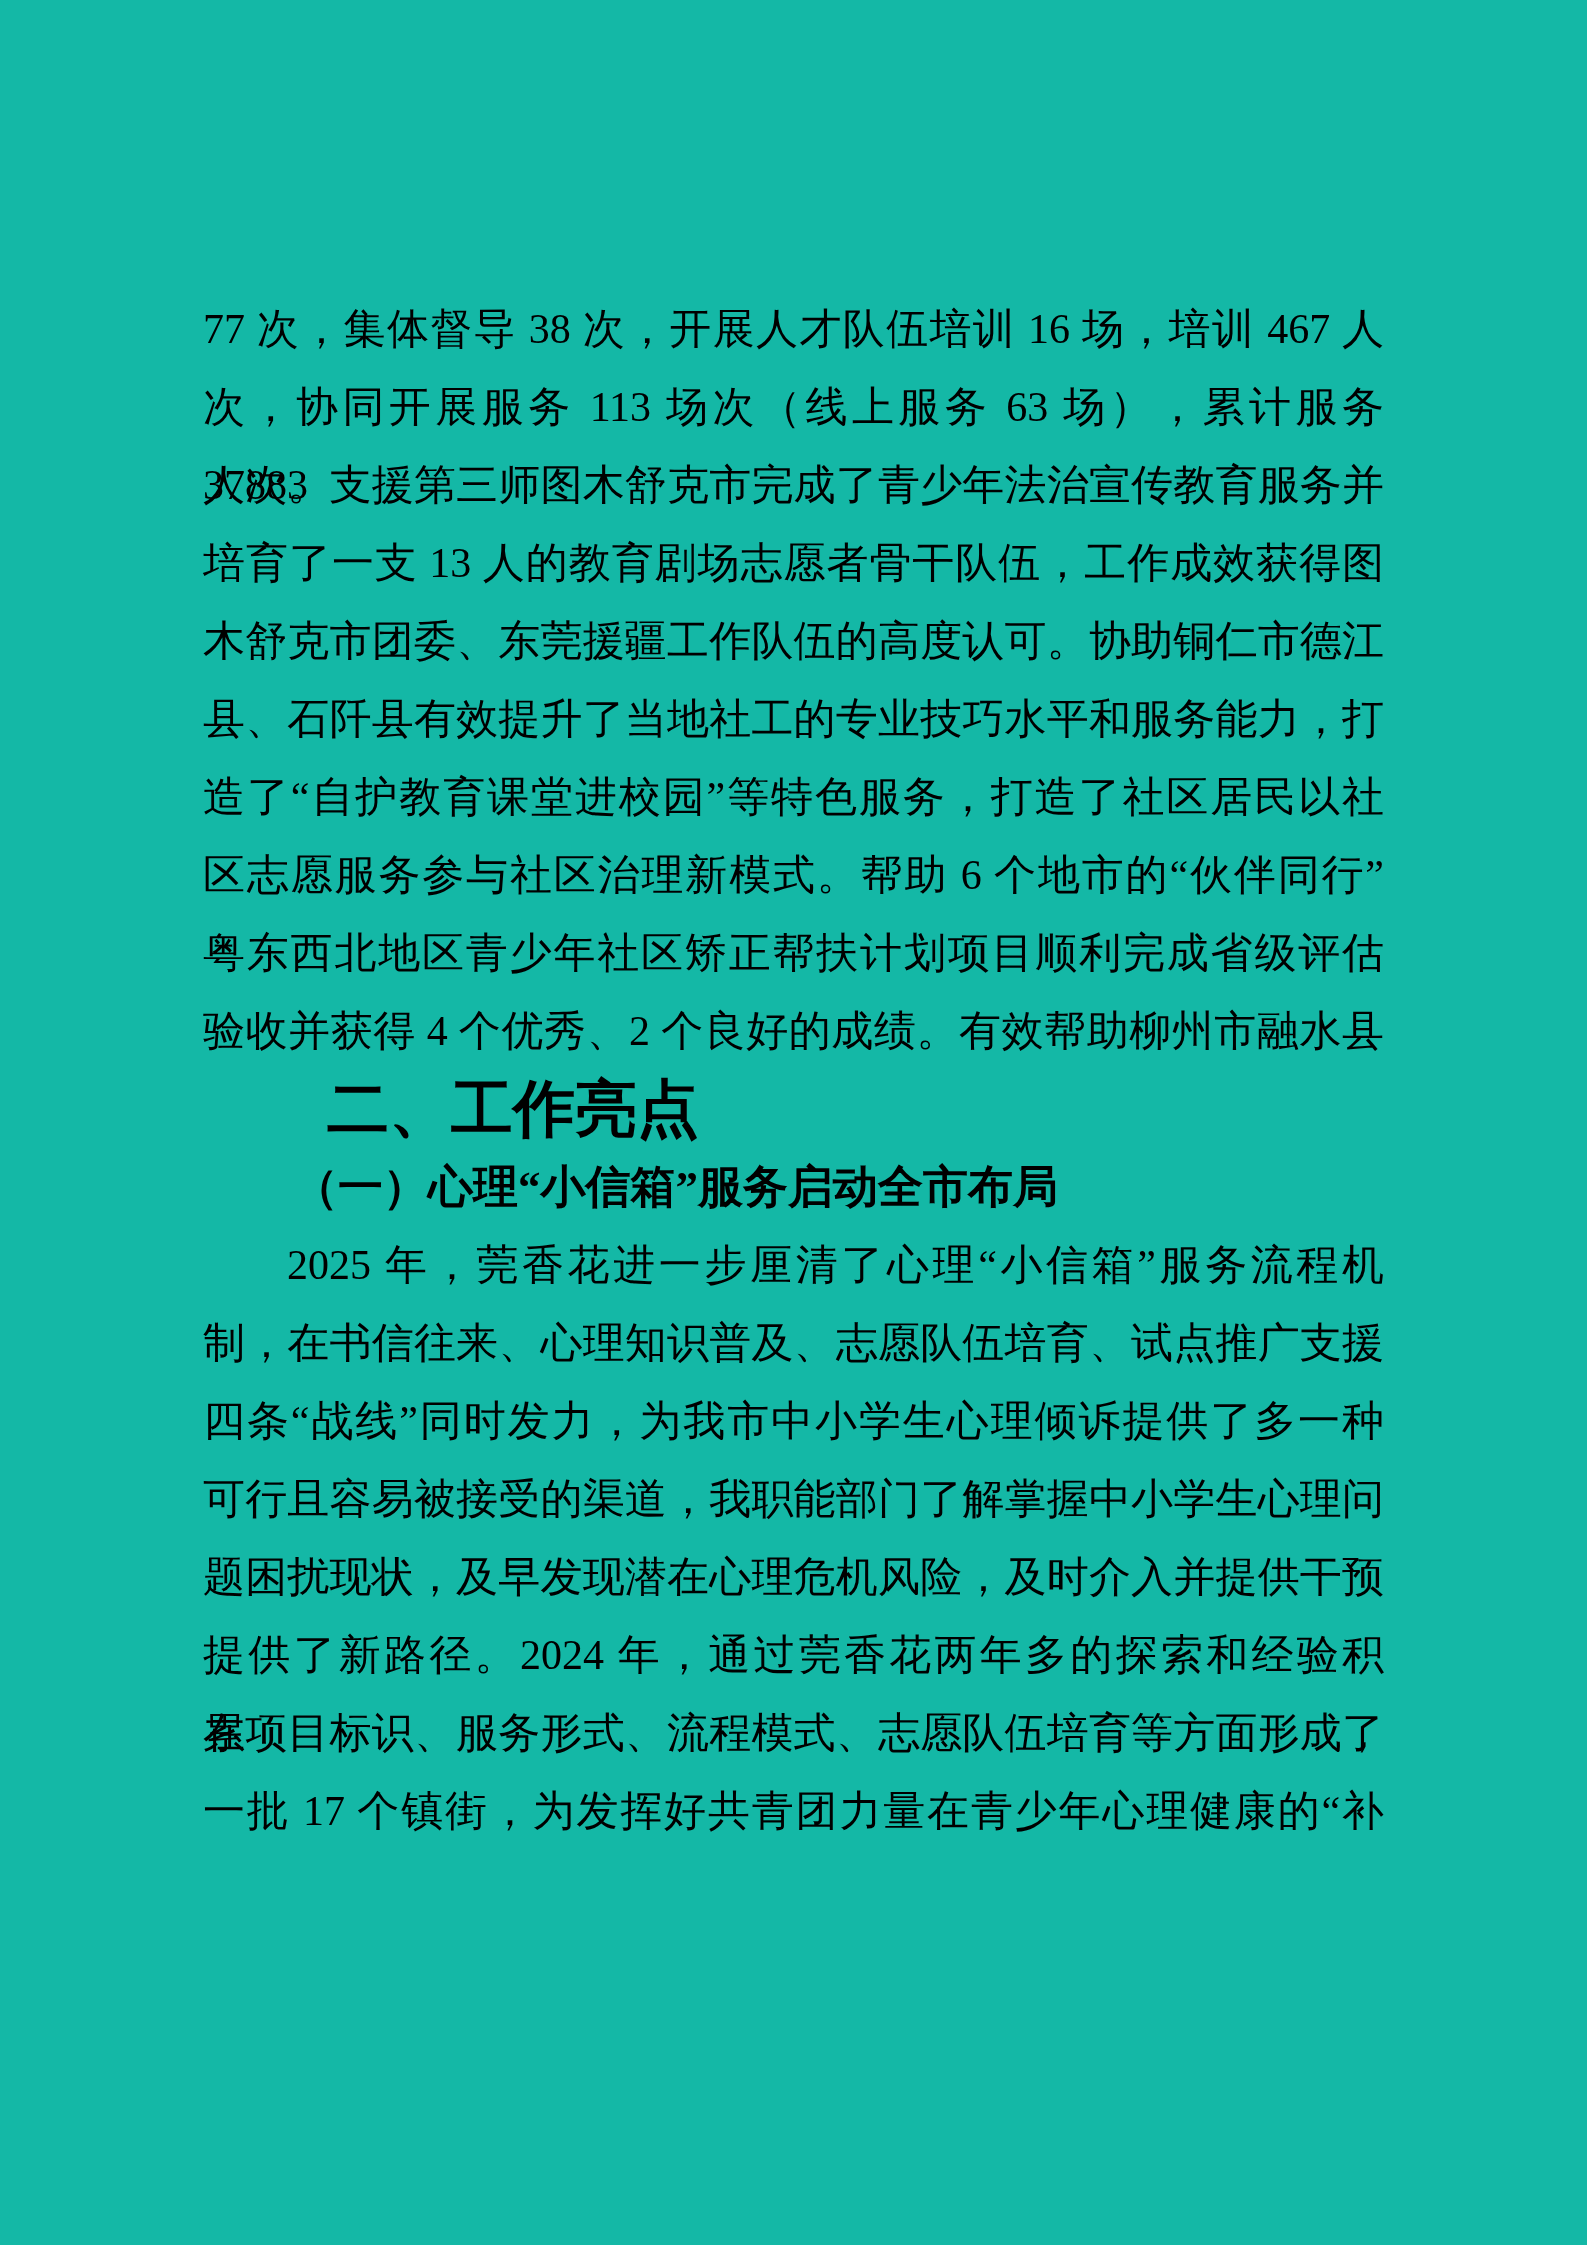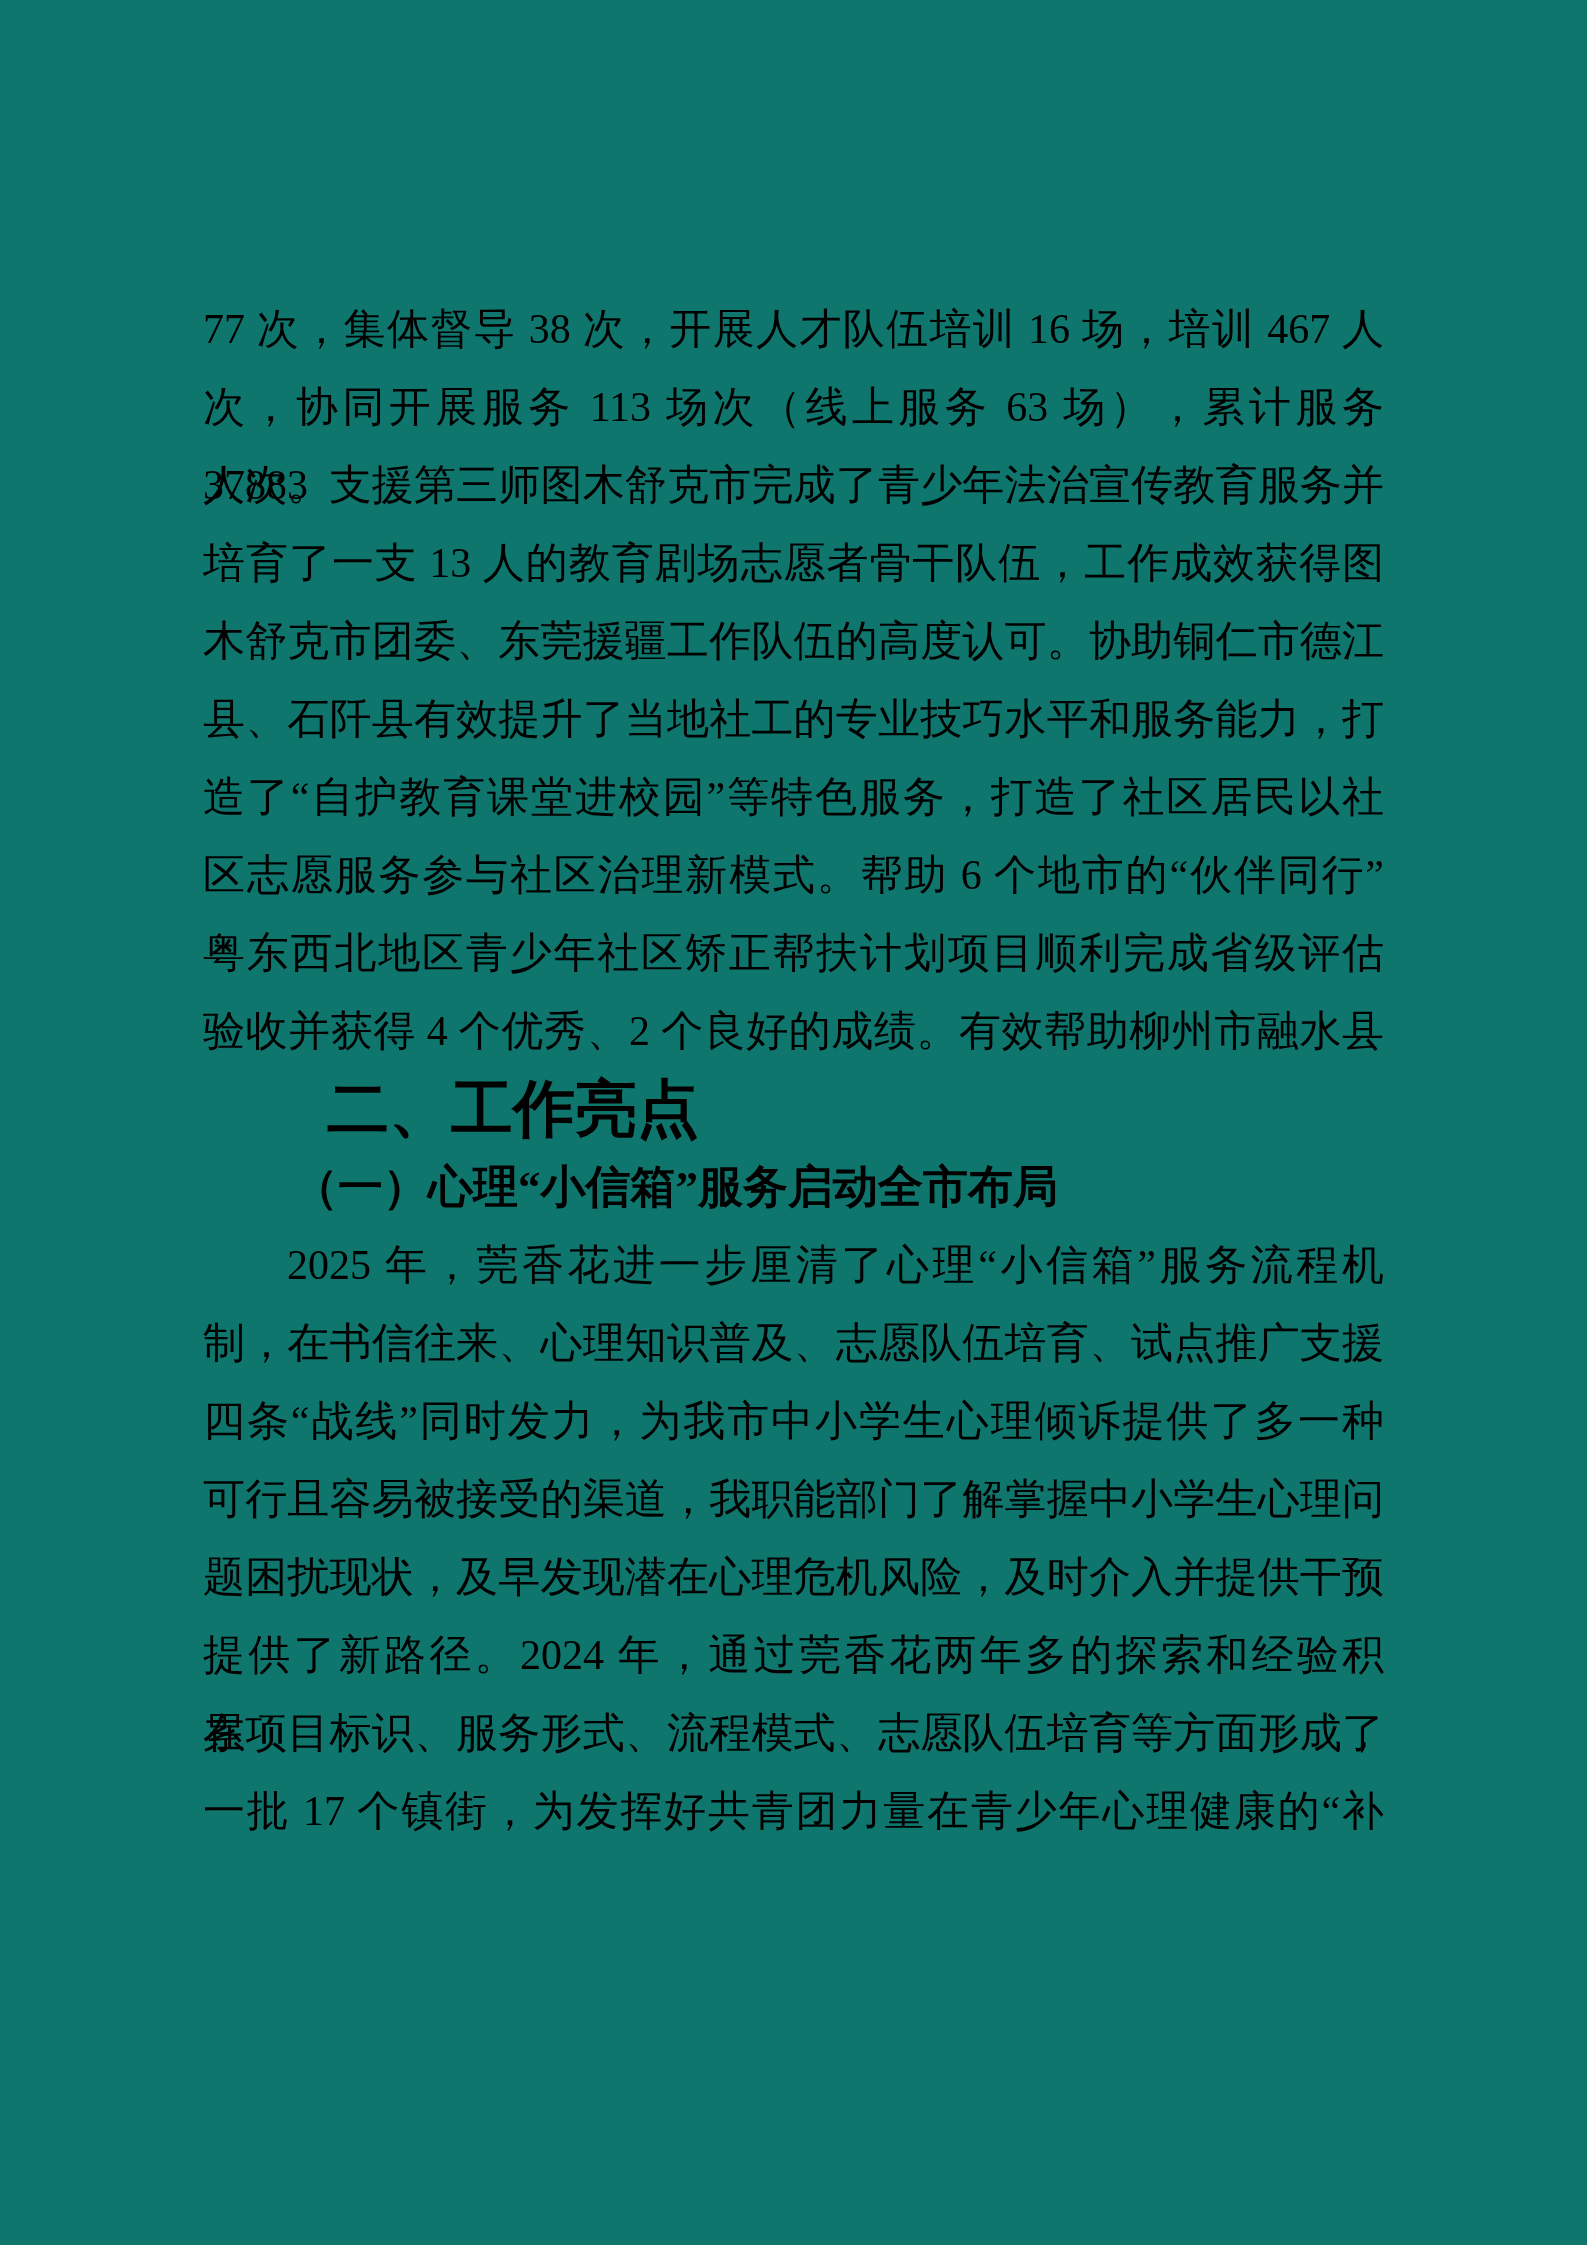--- a/index.html
+++ b/index.html
@@ -5,21 +5,21 @@
   html, body {
     margin: 0;
     padding: 0;
     background: #ffffff;
   }
   .page {
     position: relative;
     width: 1587px;
     height: 2245px;
     margin: 0 auto;
-    background: #0f766e;
+    background: #14b8a6;
     box-sizing: border-box;
     padding: 290px 203px 0 203px;
     overflow: hidden;
     color: #000000;
     font-family: "Liberation Serif", "DejaVu Serif", serif;
   }
   .ln {
     font-size: 42px;
     line-height: 78px;
     height: 78px;

